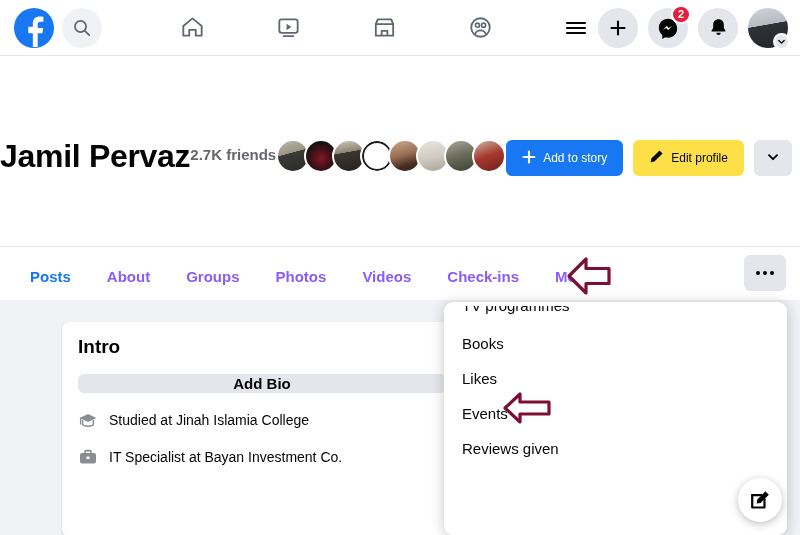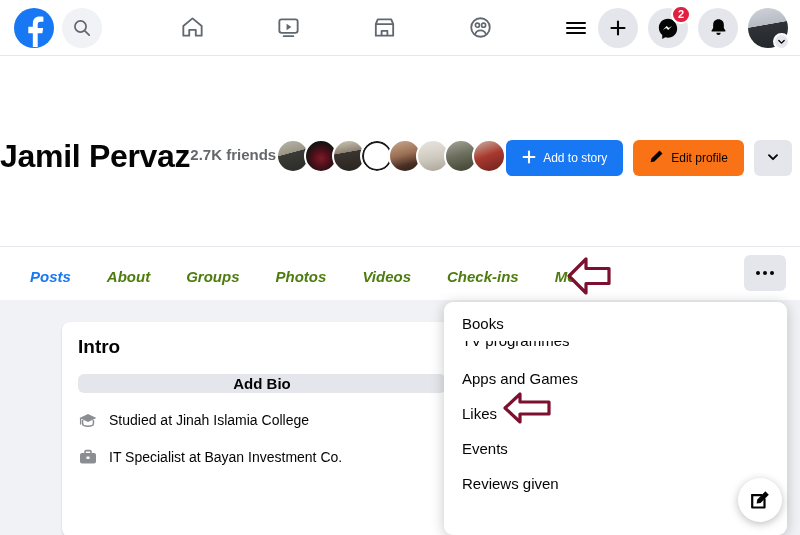--- a/index.html
+++ b/index.html
@@ -47,29 +47,29 @@
   .pname { margin-top: 10px; font-size: 32px; font-weight: bold; color: #050505; letter-spacing:-0.3px; }
   .pfriends { margin-top: 6px; font-size: 15px; color: #65676b; font-weight: 600; }
   .friend-row { margin-top: 10px; display: flex; align-items: center; }
   .fav { width: 34px; height: 34px; border-radius: 50%; border: 2px solid #fff;
          margin-left: -6px; overflow: hidden; }
   .fav:first-child { margin-left: 0; }
   .btn-row { margin-top: 14px; display: flex; align-items: center; gap: 10px; }
   .btn { height: 36px; border-radius: 6px; display:flex; align-items:center; justify-content:center;
          gap: 7px; font-size: 12px; font-weight: normal; cursor: pointer; padding: 0 16px; border:none; }
   .btn-primary { background: #1877F2; color: #fff; }
-  .btn-secondary { background: #f97316; color: #050505; justify-content: space-between; }
+  .btn-secondary { background: #fde047; color: #050505; justify-content: space-between; }
   .btn-icon-only { width: 38px; padding: 0; background: #e4e6eb; }
 
   
   .tabbar { position: absolute; top: 246px; left: 0; width: 800px; height: 60px;
-            background:#fff; border-top: 1px solid #e4e6eb; display:flex; align-items:center;font-style:italic; }
+            background:#fff; border-top: 1px solid #e4e6eb; display:flex; align-items:center; }
   .tabs { display:flex; align-items:center; height: 54px; padding-left: 14px; gap: 4px; }
   .tab { height: 54px; padding: 0 16px; display:flex; align-items:center; gap:5px;
-         font-size: 15px; font-weight: 600; color: #4d7c0f; cursor: pointer; position: relative; }
+         font-size: 15px; font-weight: 600; color: #8b5cf6; cursor: pointer; position: relative; }
   .tab.active { color: #1877F2; }
   .tab.active::after { content:""; position:absolute; left: 4px; right: 4px; bottom: 0;
                        height: 3px; border-radius: 2px; background: #1877F2; }
   .dots-btn { position:absolute; right: 14px; top: 8px; width: 42px; height: 36px;
               border-radius: 6px; background:#e4e6eb; display:flex; align-items:center;
               justify-content:center; gap: 3px; cursor:pointer; }
   .dot { width: 4px; height: 4px; border-radius:50%; background:#050505; }
 
   
   .content { position: absolute; top: 300px; left: 0; width: 800px; height: 235px;
@@ -297,28 +297,25 @@
             <rect x="8.4" y="9.6" width="3.2" height="2.4" rx="0.7" fill="#fff"></rect>
           </svg>
         </span>
         <span class="lbl">IT Specialist at Bayan Investment Co.</span>
       </div>
 
     </div>
   </div>
 
   <div class="dropdown">
+    <div class="dd-item clipped">
+      <span>TV programmes</span>
+    </div>
     <div class="dd-item">
       <span>Books</span>
-    </div>
-    <div class="dd-item clipped">
-      <span>TV programmes</span>
-    </div>
-    <div class="dd-item">
-      <span>Apps and Games</span>
     </div>
     <div class="dd-item">
       <span>Likes</span>
     </div>
     <div class="dd-item">
       <span>Events</span>
     </div>
     <div class="dd-item">
       <span>Reviews given</span>
     </div>

